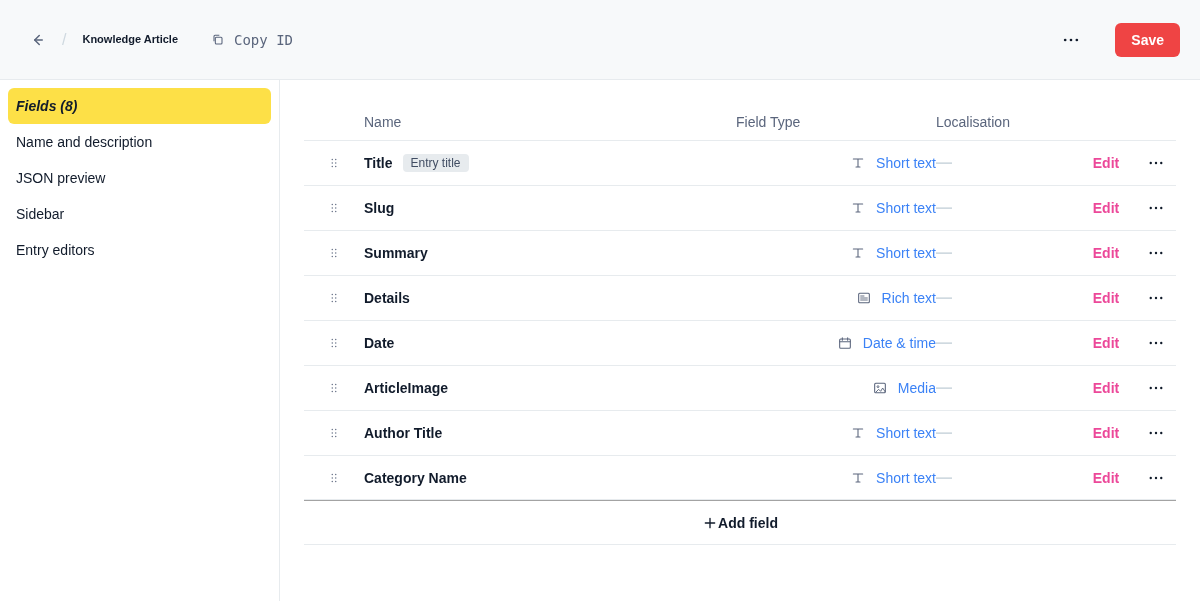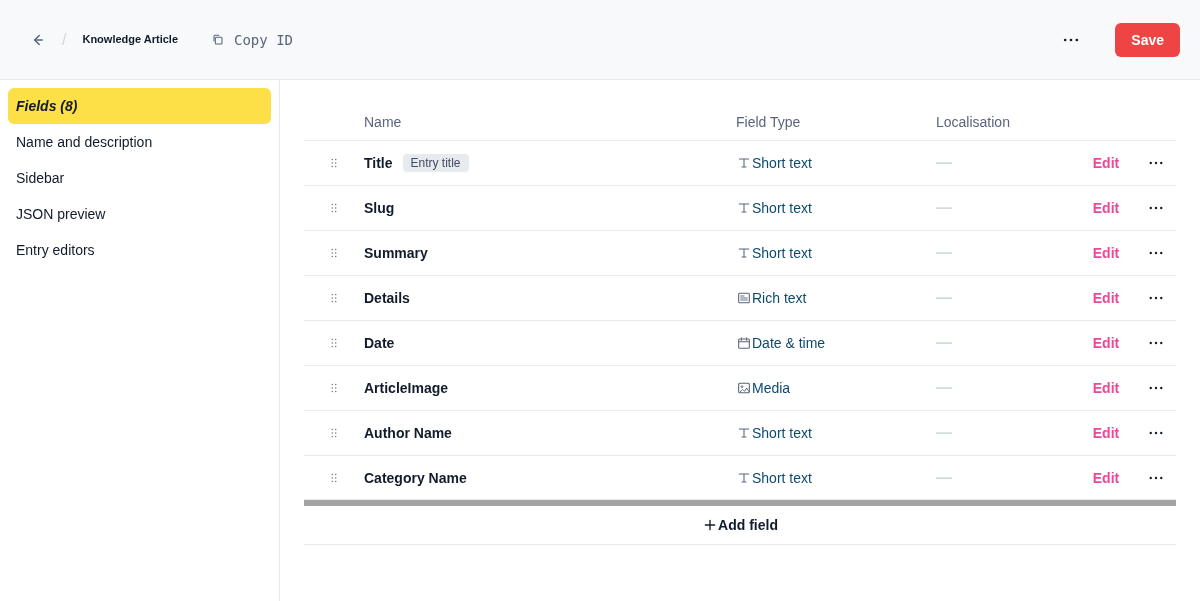--- a/index.html
+++ b/index.html
@@ -124,37 +124,39 @@
     font-weight:400;
     font-size:12px;
     color:#414D63;
     background:#E7EBEE;
     padding: 2px 8px;
     border-radius:4px;
   }
   .ftype {
     display:flex;
     align-items:center;
-    color:#0c4a6e;
+    gap:10px;
+    color:#3b82f6;
+    justify-content:flex-end;
   }
   .ftype .icon { color:#5A657C; width:16px; }
   .dash { color:#CFD9E0; font-size:16px; font-weight:600; }
   .edit {
     color:#ec4899;
     font-weight:600;
     cursor:pointer;
     text-align:center;
   }
   .row-more {
     display:flex; justify-content:center;
     color:#111B2B;
     cursor:pointer;
   }
   .addfield {
-    border-top:6px solid #a3a3a3;
+    border-top:1px solid #a3a3a3;
     border-bottom:1px solid #E7EBEE;
     display:flex;
     align-items:center;
     justify-content:center;
     height:45px;
     font-weight:600;
     cursor:pointer;
   }
   svg { display:block; }
 </style>
@@ -226,22 +228,22 @@
         <use href="#i-more"></use>
       </svg>
   </span>
   <button class="save-btn">Save</button>
 </div>
 
 <div class="body">
   <div class="sidebar" id="sidebar">
       <div class="side-item active">Fields (8)</div>
       <div class="side-item">Name and description</div>
+      <div class="side-item">JSON preview</div>
       <div class="side-item">Sidebar</div>
-      <div class="side-item">JSON preview</div>
       <div class="side-item">Entry editors</div>
     </div>
 
   <div class="main">
 
     <div class="tbl">
       <div class="thead">
         <div></div>
         <div>Name</div>
         <div>Field Type</div>
@@ -401,21 +403,21 @@
               </svg>
             </div>
           </div>
           <div class="row">
             <div class="drag">
               <svg width="14" height="14" viewBox="0 0 24 24">
                 <use href="#i-drag"></use>
               </svg>
             </div>
             <div class="fname">
-              <span>Author Name</span>
+              <span>Author Title</span>
             </div>
             <div class="ftype">
               <span class="icon">
                 <svg width="16" height="16" viewBox="0 0 24 24">
                   <use href="#i-text"></use>
                 </svg>
               </span>
               <span>Short text</span>
             </div>
             <div class="dash">—</div>

